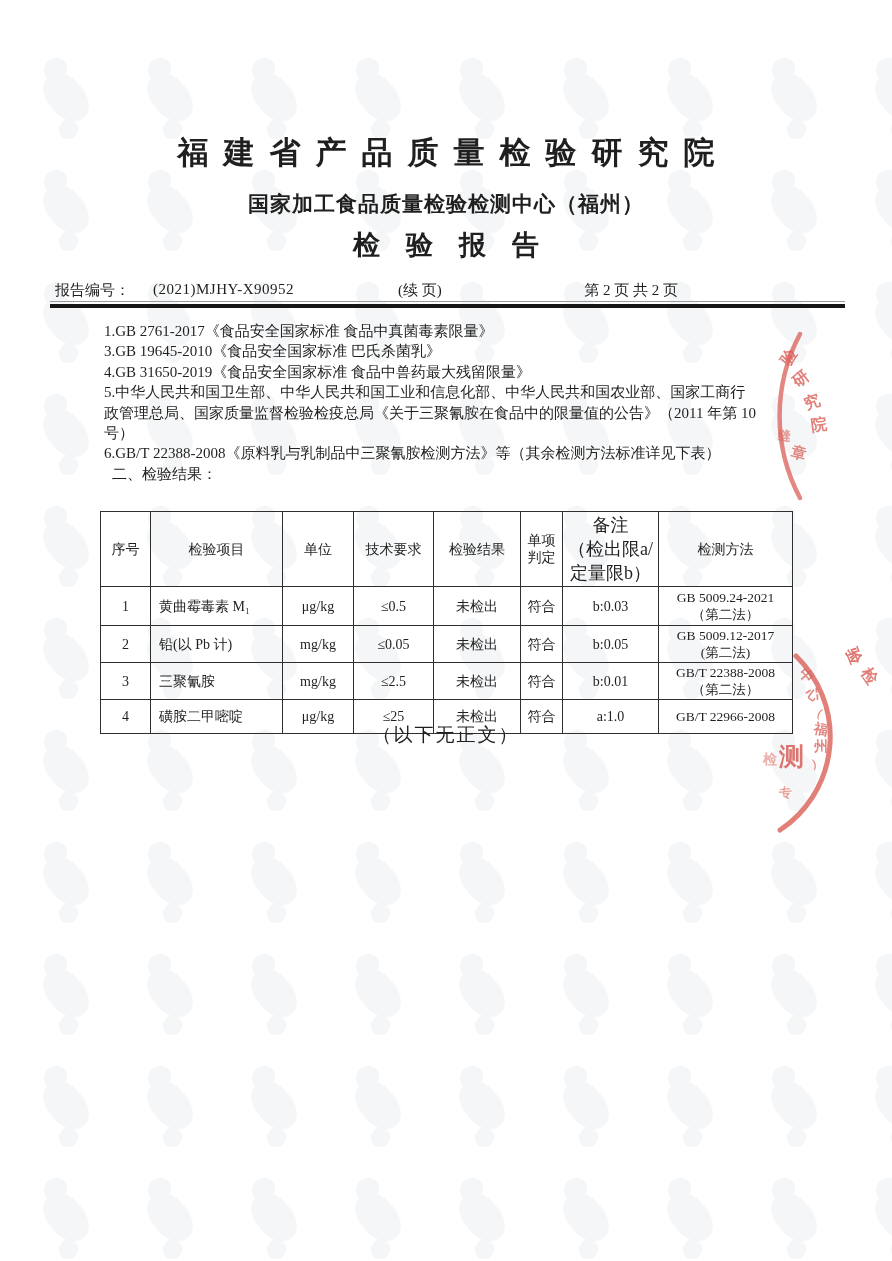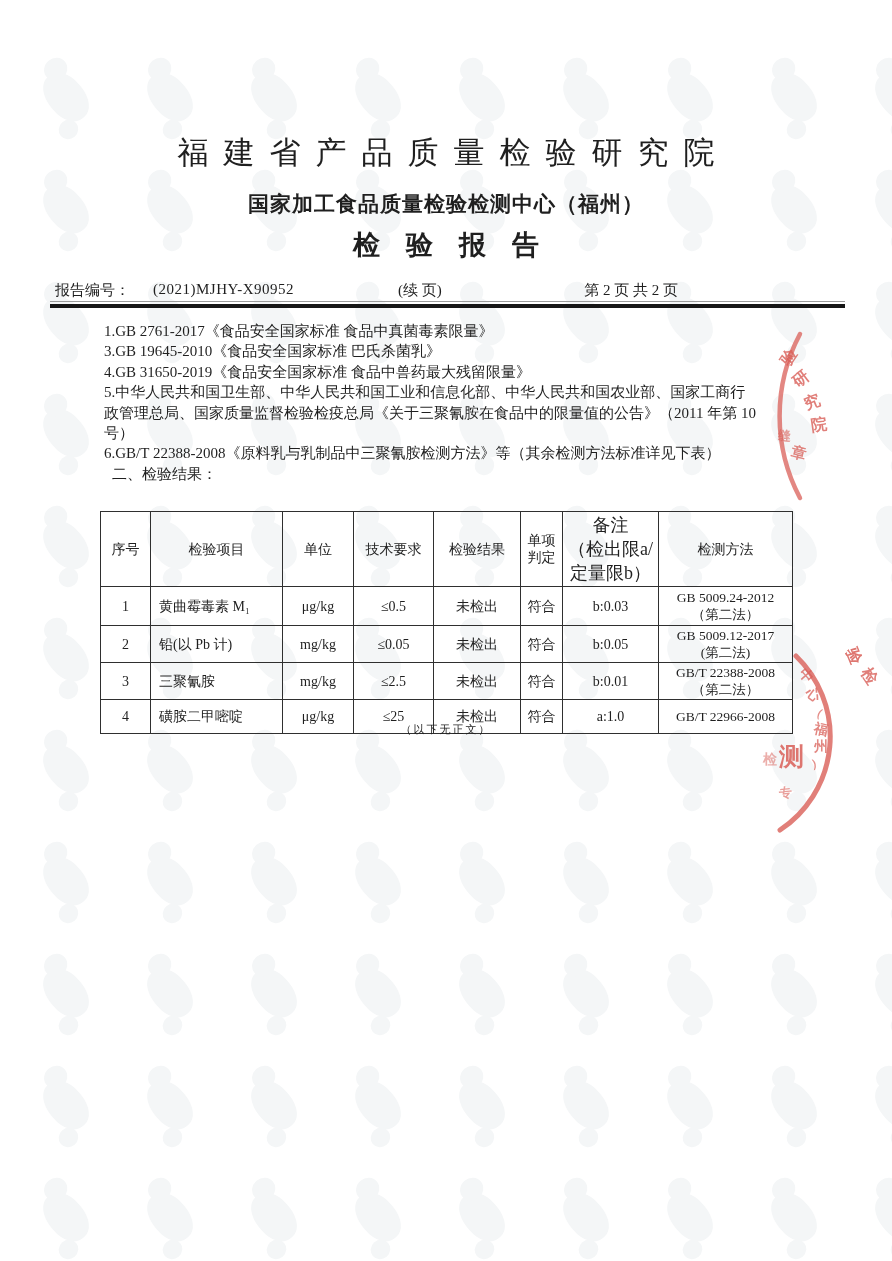--- a/index.html
+++ b/index.html
@@ -11,21 +11,21 @@
   .wm-layer{position:absolute;inset:0;z-index:0;}
   .wm{position:absolute;width:36px;height:54px;background:#f4f6f7;border-radius:46%;
       transform:rotate(-40deg);}
   .wm::before{content:"";position:absolute;width:24px;height:22px;border-radius:50%;
       background:#f4f6f7;left:16px;top:-12px;}
   .wm::after{content:"";position:absolute;width:20px;height:19px;border-radius:50%;
       background:#f4f6f7;left:-11px;top:44px;}
   
   .content{position:absolute;inset:0;z-index:1;}
   .title1{position:absolute;left:0;top:132px;width:892px;text-align:center;
-      font-size:31px;font-weight:normal;letter-spacing:15px;text-indent:15px;white-space:nowrap;}
+      font-size:31px;font-weight:bold;letter-spacing:15px;text-indent:15px;white-space:nowrap;}
   .title2{position:absolute;left:0;top:190px;width:892px;text-align:center;
       font-size:21px;font-weight:bold;letter-spacing:1px;white-space:nowrap;}
   .title3{position:absolute;left:0;top:227px;width:892px;text-align:center;
       font-size:27px;font-weight:bold;letter-spacing:26px;text-indent:26px;white-space:nowrap;}
   .meta-row{position:absolute;left:0;top:281px;width:744px;height:20px;font-size:15px;}
   .meta-label{position:absolute;left:55px;}
   .meta-number{position:absolute;left:153px;letter-spacing:.5px;text-align:center;}
   .meta-cont{position:absolute;left:398px;}
   .meta-pageinfo{position:absolute;right:66px;}
   .rule-thin{position:absolute;left:50px;top:301px;width:795px;height:0;border-top:1px solid #9a9a9a;}
@@ -35,21 +35,21 @@
   .results-heading{text-indent:8px;}
   .rtable{position:absolute;left:100px;top:511px;border-collapse:collapse;table-layout:fixed;}
   .rtable td,.rtable th{border:1.4px solid #2f2f2f;font-weight:normal;text-align:center;
       vertical-align:middle;white-space:pre-line;padding:1px 3px;font-size:14px;line-height:17px;
       overflow:hidden;}
   .rtable th{font-size:14px;}
   .rtable th.c6{font-size:18px;line-height:24px;}
   .rtable td.c1{text-align:left;padding-left:8px;}
   .rtable td.c7{font-size:13.5px;line-height:17px;}
   .end-note{position:absolute;left:100px;top:722px;width:692px;text-align:center;
-      font-size:11px;letter-spacing:2px;}
+      font-size:19px;letter-spacing:2px;}
   
   .stamp-layer{position:absolute;inset:0;z-index:2;pointer-events:none;}
   .stamp-svg{position:absolute;left:0;top:0;}
   .stamp-char{position:absolute;font-family:"Liberation Serif","DejaVu Serif",serif;
       font-weight:bold;line-height:1;}
 </style>
 </head>
 <body>
 
 <div class="page">
@@ -211,21 +211,21 @@
         </thead>
       <tbody id="rtable-body">
           <tr style="height: 39px;">
             <td class="c0">1</td>
             <td class="c1">黄曲霉毒素 M₁</td>
             <td class="c2">μg/kg</td>
             <td class="c3">≤0.5</td>
             <td class="c4">未检出</td>
             <td class="c5">符合</td>
             <td class="c6">b:0.03</td>
-            <td class="c7">GB 5009.24-2012
+            <td class="c7">GB 5009.24-2021
 （第二法）</td>
           </tr>
           <tr style="height: 36px;">
             <td class="c0">2</td>
             <td class="c1">铅(以 Pb 计)</td>
             <td class="c2">mg/kg</td>
             <td class="c3">≤0.05</td>
             <td class="c4">未检出</td>
             <td class="c5">符合</td>
             <td class="c6">b:0.05</td>

